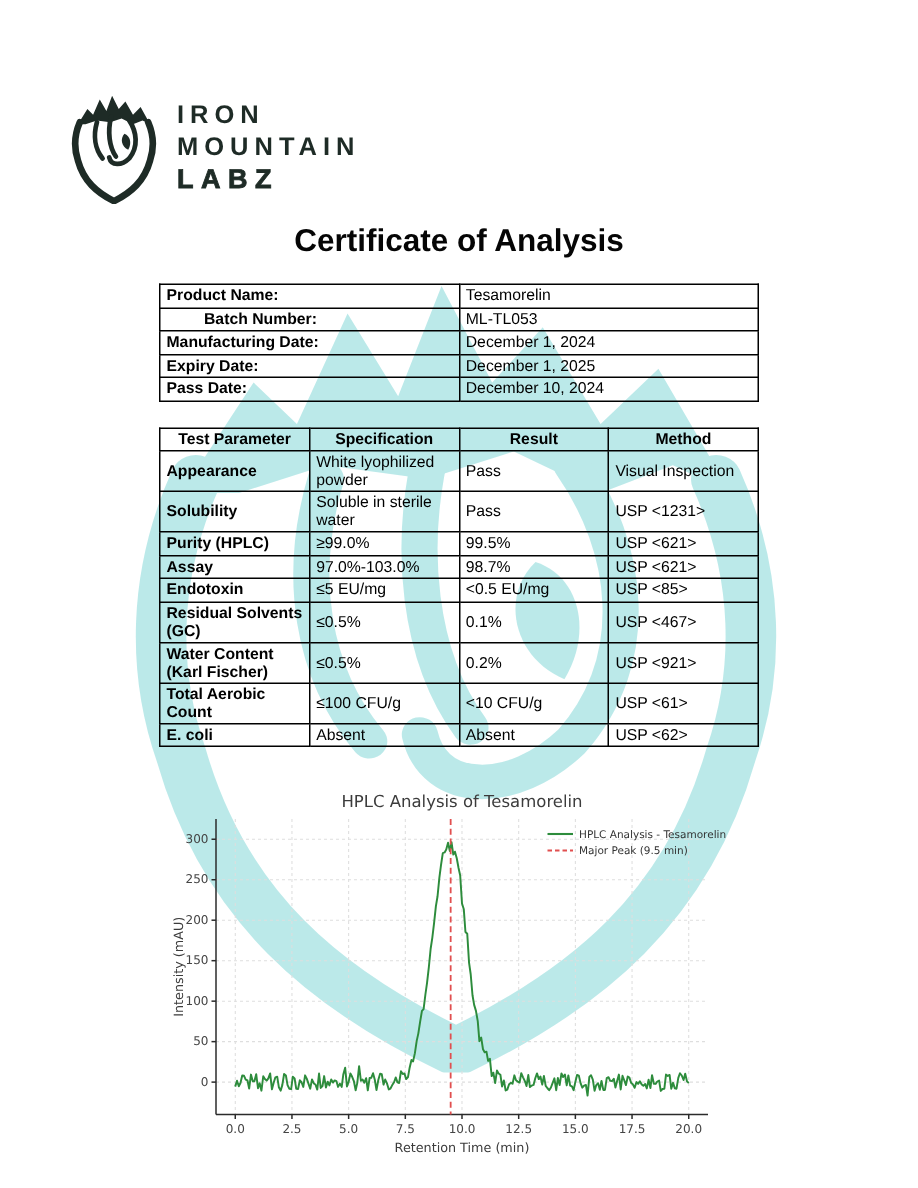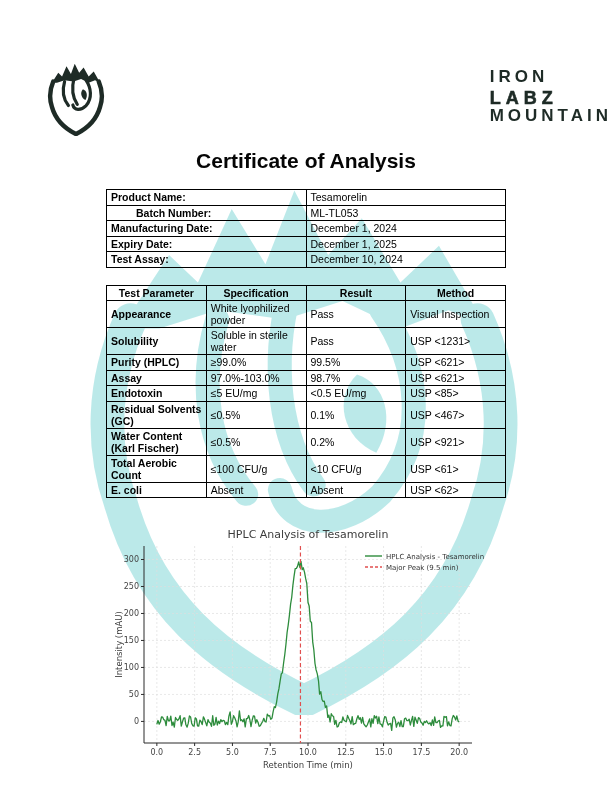--- a/index.html
+++ b/index.html
@@ -13,21 +13,21 @@
   }
   
   .watermark{
     position:absolute;left:63px;top:163px;width:482px;height:552px;
     opacity:.5;z-index:0;pointer-events:none;
   }
   
   .logo-row{
     position:relative;z-index:1;
     padding-top:60px;
-    display:flex;justify-content:space-between;align-items:center;gap:10px;padding-left:44px;
+    display:flex;justify-content:flex-start;align-items:center;gap:10px;padding-left:44px;
   }
   .logo-mark{width:64px;height:76px;flex:0 0 auto;}
   .wordmark{color:#1e2b26;line-height:1;}
   .wordmark .wl{font-weight:bold;font-size:17px;letter-spacing:4px;margin:0 0 4px 0;}
   .wordmark .wl.labz{font-size:18px;letter-spacing:5px;-webkit-text-stroke:.6px #1e2b26;margin-bottom:0;}
   .doc-title{
     position:relative;z-index:1;
     margin:13px 0 16px 0;text-align:center;
     font-size:21px;font-weight:bold;color:#050505;
   }
@@ -91,22 +91,22 @@
              L80 32 L70 36 L58 30 L46 34 L32 32 L20 36 Z" fill="#1e2b26" stroke="none"></path>
     <path d="M14 34 C8 48 8 62 12 74 C18 96 32 108 50 117 C68 108 82 96 88 74 C92 62 92 48 86 34" stroke="#1e2b26" fill="none" stroke-linecap="round" stroke-linejoin="round" stroke-width="7"></path>
     <path d="M32 34 C28 48 30 62 38 72" stroke="#1e2b26" fill="none" stroke-linecap="round" stroke-linejoin="round" stroke-width="5"></path>
     <path d="M47 28 C43 44 45 60 52 70" stroke="#1e2b26" fill="none" stroke-linecap="round" stroke-linejoin="round" stroke-width="5"></path>
     <path d="M66 32 C74 44 76 60 66 72 C58 80 47 80 45 71" stroke="#1e2b26" fill="none" stroke-linecap="round" stroke-linejoin="round" stroke-width="5"></path>
     <path d="M61 46 C67 48 69 56 65 63 C58 60 56 51 61 46 Z" fill="#1e2b26" stroke="none"></path>
         </g>
     </svg>
     <div class="wordmark">
       <div class="wl">IRON</div>
+      <div class="wl">MOUNTAIN</div>
       <div class="wl labz">LABZ</div>
-      <div class="wl">MOUNTAIN</div>
     </div>
   </div>
 
   <div class="doc-title">Certificate of Analysis</div>
 
   <table class="coa info">
     <tbody>
         <tr>
           <td class="lbl" style="width: 50%;">Product Name:</td>
           <td>Tesamorelin</td>
@@ -117,21 +117,21 @@
         </tr>
         <tr>
           <td class="lbl" style="width: 50%;">Manufacturing Date:</td>
           <td>December 1, 2024</td>
         </tr>
         <tr>
           <td class="lbl" style="width: 50%;">Expiry Date:</td>
           <td>December 1, 2025</td>
         </tr>
         <tr>
-          <td class="lbl" style="width: 50%;">Test Assay:</td>
+          <td class="lbl" style="width: 50%;">Pass Date:</td>
           <td>December 10, 2024</td>
         </tr>
       </tbody>
   </table>
 
   <table class="coa tests">
     <thead>
         <tr>
           <th>Test Parameter</th>
           <th>Specification</th>

